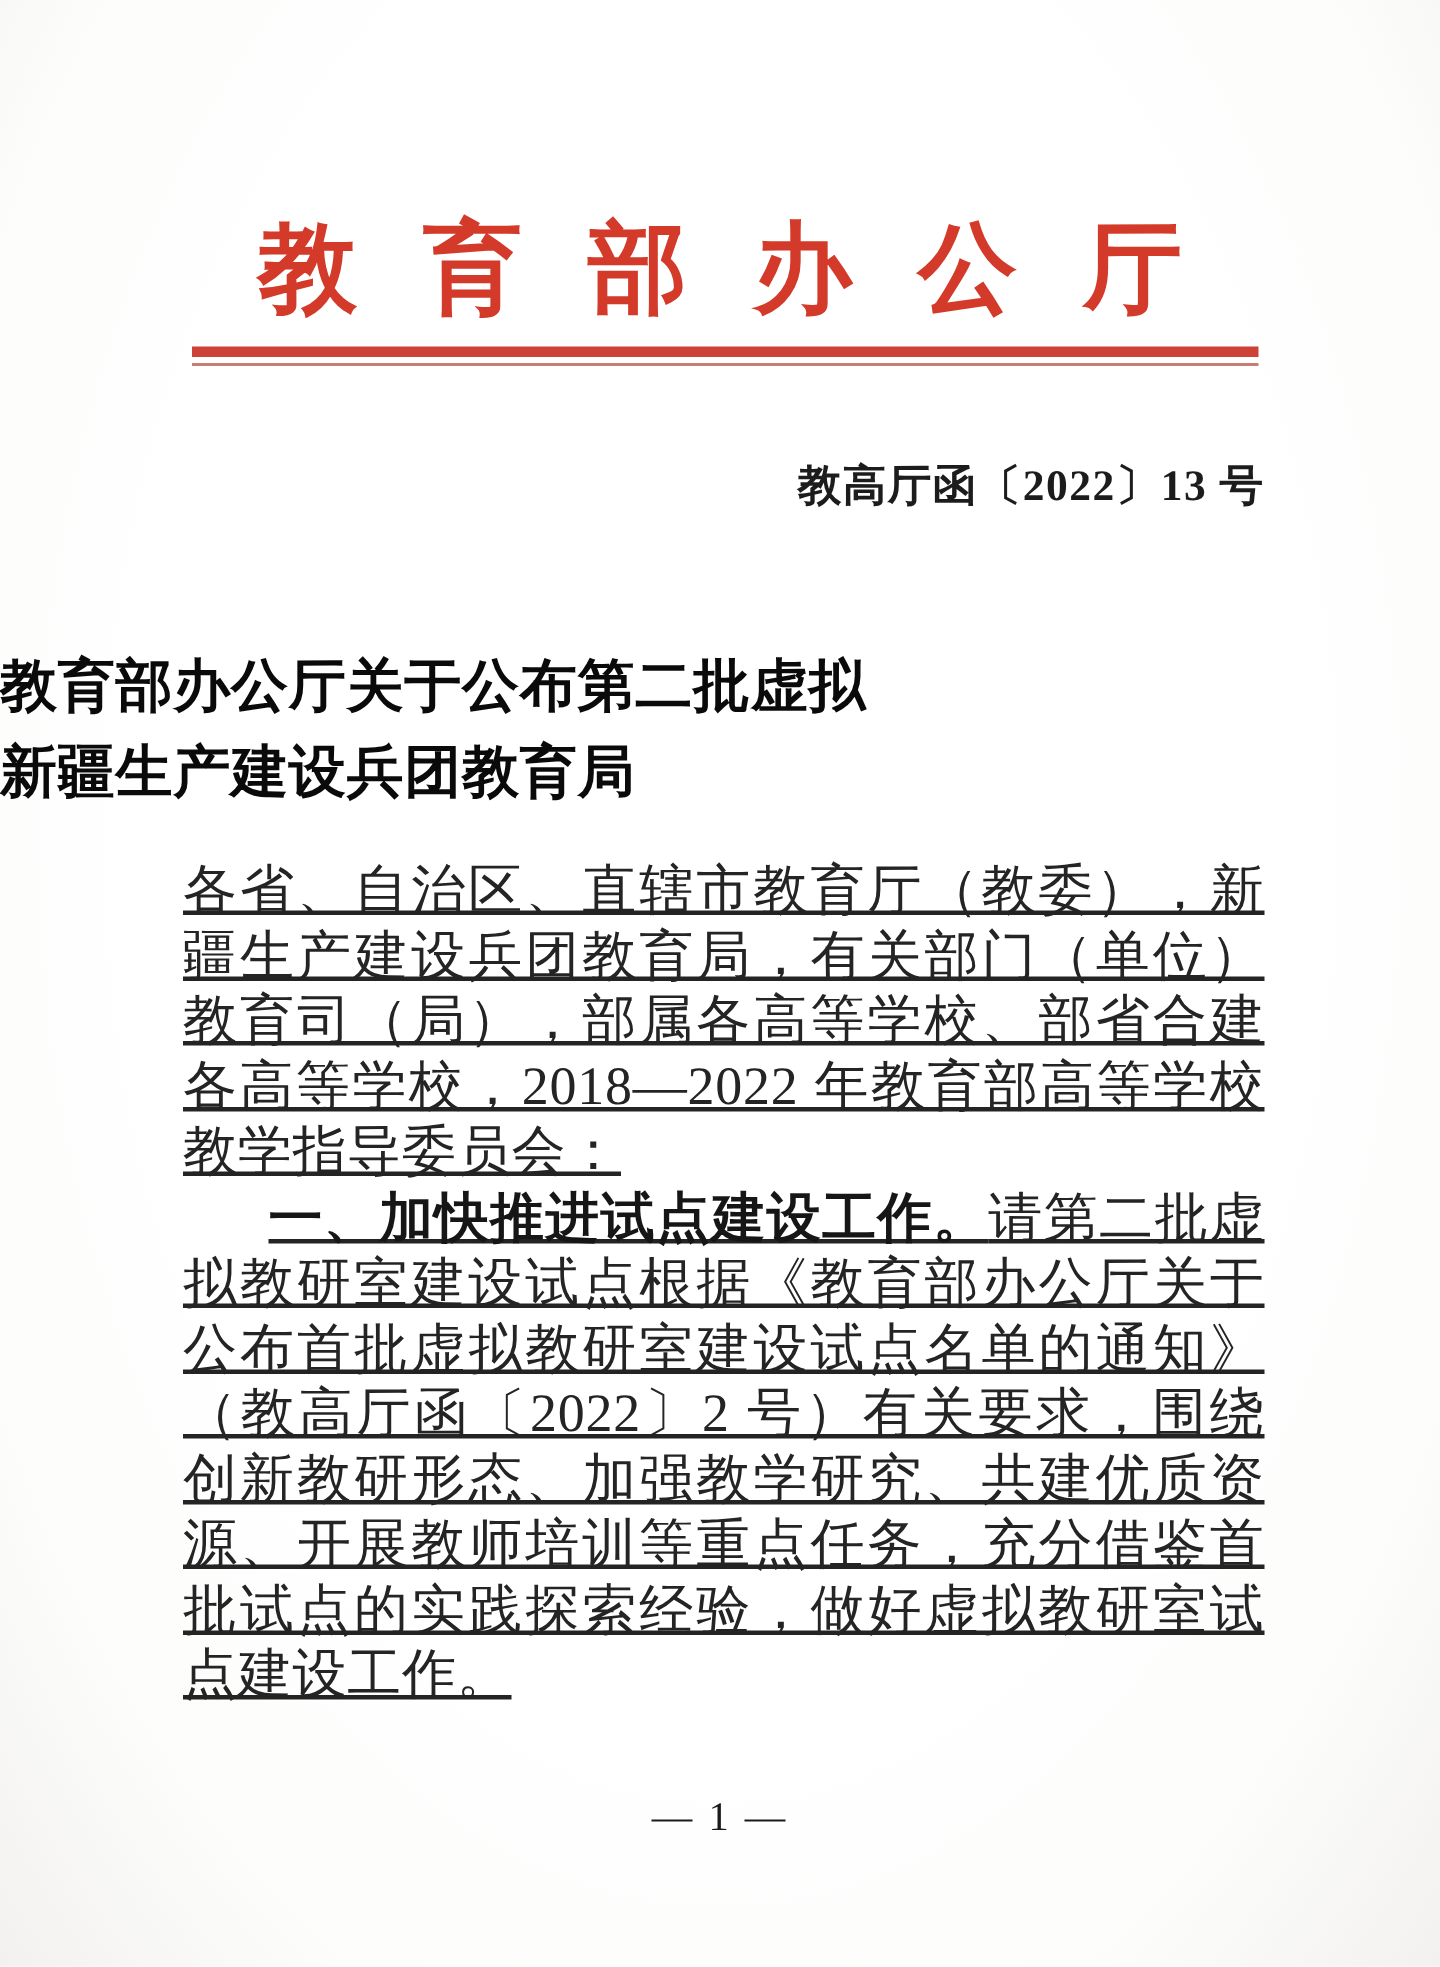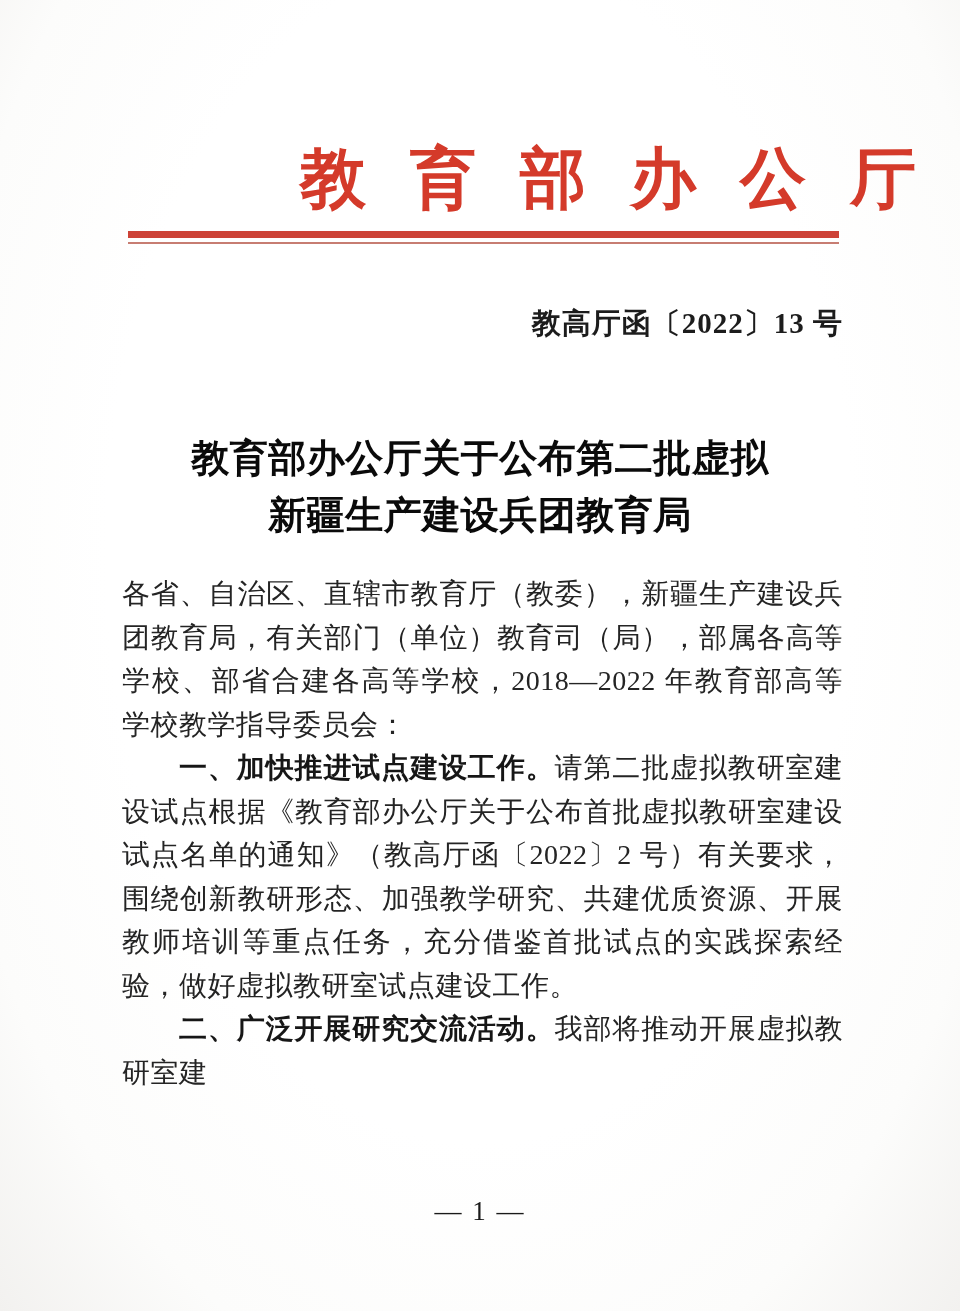--- a/index.html
+++ b/index.html
@@ -18,21 +18,21 @@
     overflow: hidden;
   }
   .page {
     position: absolute; inset: 0;
     background: radial-gradient(ellipse at 50% 42%, #ffffff 55%, #fcfcfb 80%, #f2f1ef 100%);
   }
   .agency {
     position: absolute;
     top: 134px; left: 0; width: 100%;
     padding-left: 44px;
-    text-align: right;
+    text-align: center;
     white-space: nowrap;
     color: var(--header-red);
     font-size: 66px;
     font-weight: 700;
     letter-spacing: 44px;
     font-family: "Liberation Serif", "DejaVu Serif", serif;
   }
   .divider {
     position: absolute;
     top: 231px; left: 128px; width: 711px;
@@ -45,37 +45,38 @@
     text-align: right;
     font-size: 29px;
     letter-spacing: 1px;
     color: #1c1c1c;
     font-weight: bold;
   }
   .title {
     position: absolute;
     top: 430px; left: 0; width: 100%;
     margin: 0;
-    text-align: center;
+    text-align: left;
     font-size: 38px;
     line-height: 57px;
     font-weight: 700;
     color: #0a0a0a;
     letter-spacing: 0.5px;
   }
   .title .title-line { display: block; }
   .body-text {
     position: absolute;
     top: 572px; left: 122px; width: 721px;
-    font-size: 28px;
+    font-size: 36px;
     line-height: 43.5px;
     letter-spacing: 0.5px;
     color: var(--text);
     text-align: justify;
     text-justify: inter-character;
+    text-decoration: underline;
   }
   .body-text p { margin: 0; }
   .body-text p.indent { text-indent: 57px; }
   .item-head {
     font-weight: 700;
     font-family: "Liberation Sans", "DejaVu Sans", sans-serif;
     color: #161616;
   }
   .footer {
     position: absolute;
@@ -101,18 +102,17 @@
   <div class="doc-number">教高厅函〔2022〕13 号</div>
 
   <h1 class="title">
     <span class="title-line">教育部办公厅关于公布第二批虚拟</span>
     <span class="title-line">新疆生产建设兵团教育局</span>
   </h1>
 
   <div class="body-text">
     <p>各省、自治区、直辖市教育厅（教委），新疆生产建设兵团教育局，有关部门（单位）教育司（局），部属各高等学校、部省合建各高等学校，2018—2022 年教育部高等学校教学指导委员会：</p>
     <p class="indent"><b class="item-head">一、加快推进试点建设工作。</b><span>请第二批虚拟教研室建设试点根据《教育部办公厅关于公布首批虚拟教研室建设试点名单的通知》（教高厅函〔2022〕2 号）有关要求，围绕创新教研形态、加强教学研究、共建优质资源、开展教师培训等重点任务，充分借鉴首批试点的实践探索经验，做好虚拟教研室试点建设工作。</span></p>
-    <p class="indent"><b class="item-head">二、广泛开展研究交流活动。</b><span>我部将推动开展虚拟教研室建</span></p>
   </div>
 
   <div class="footer">— 1 —</div>
 
 </div>
 
 </body></html>

